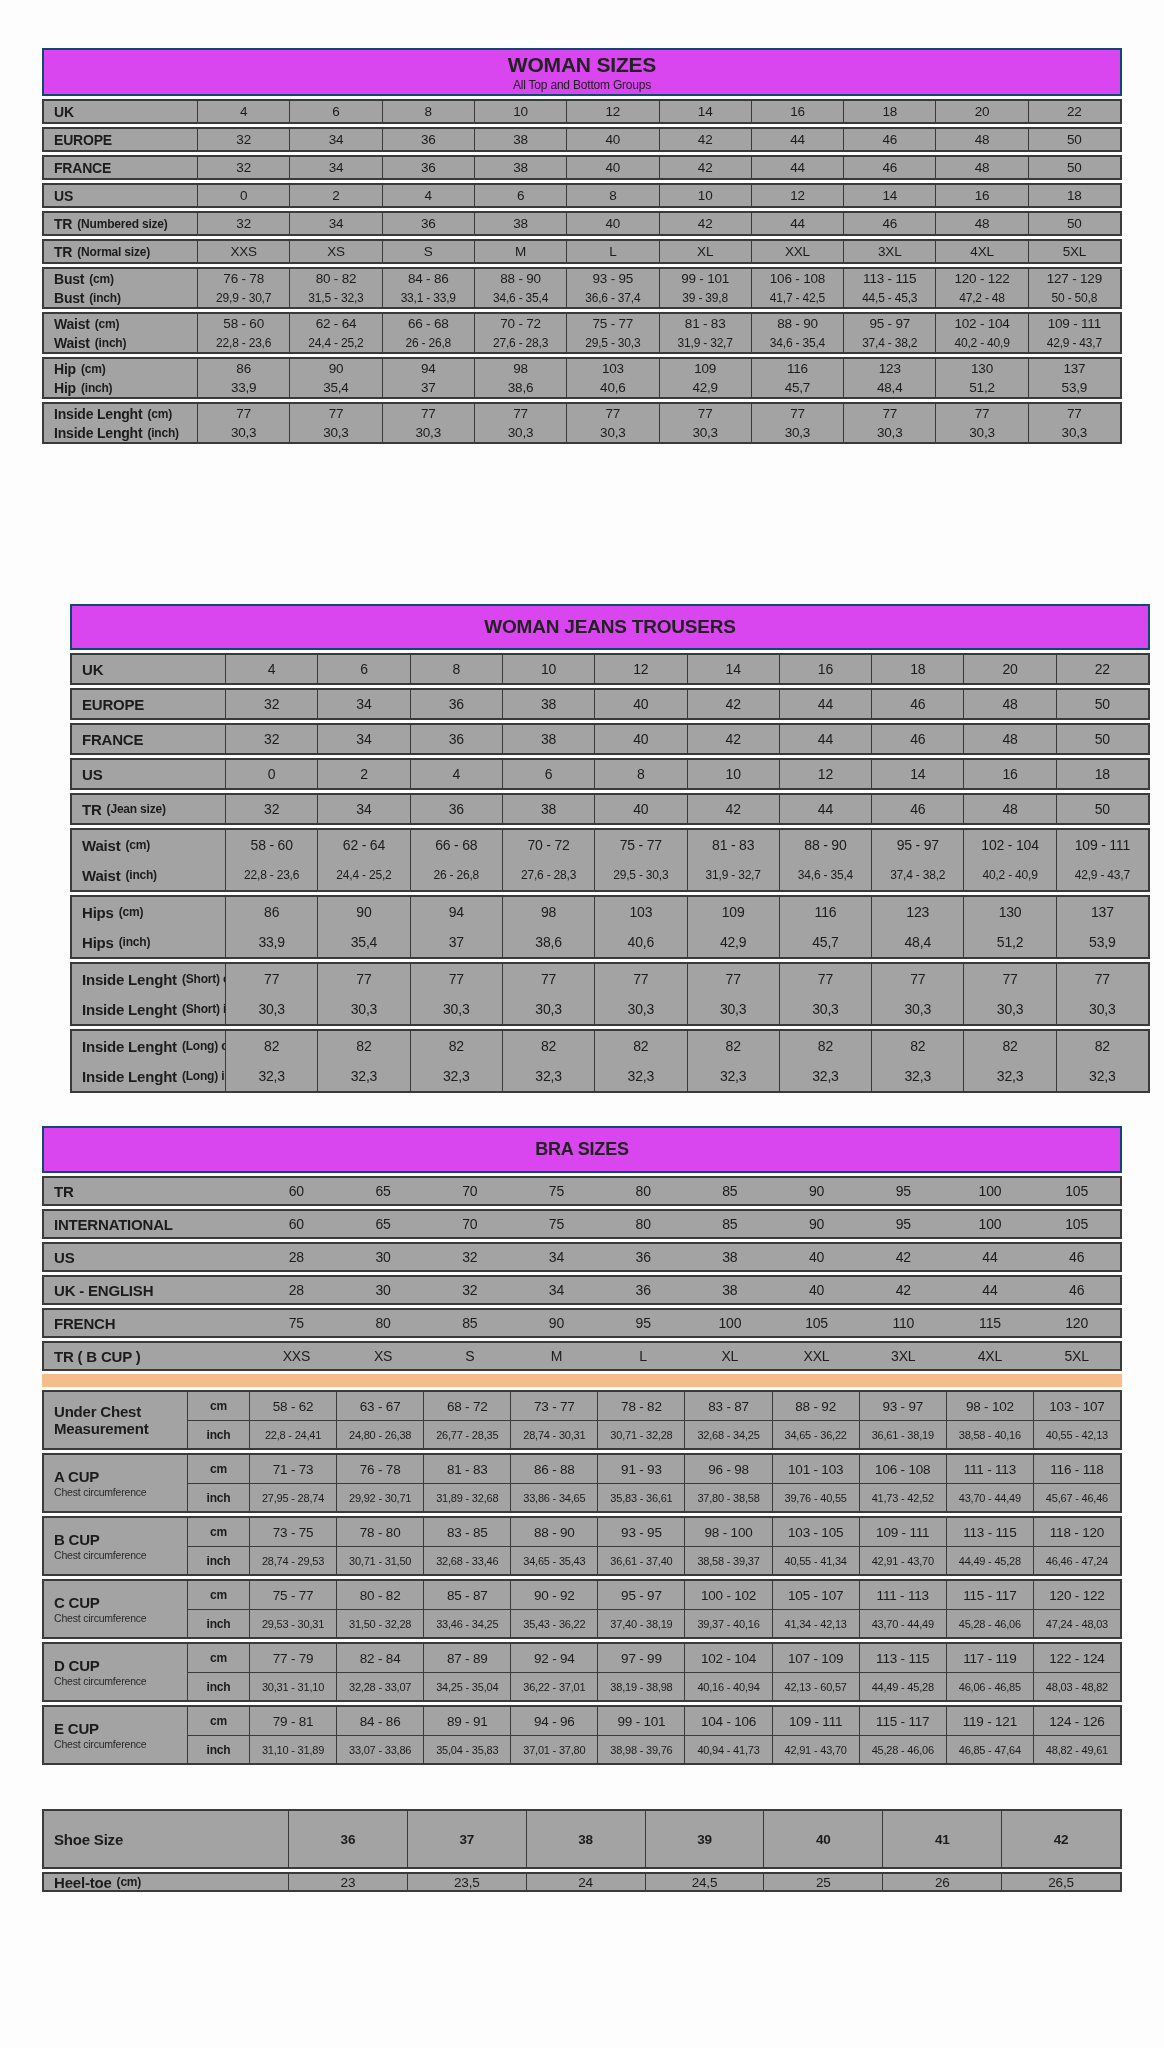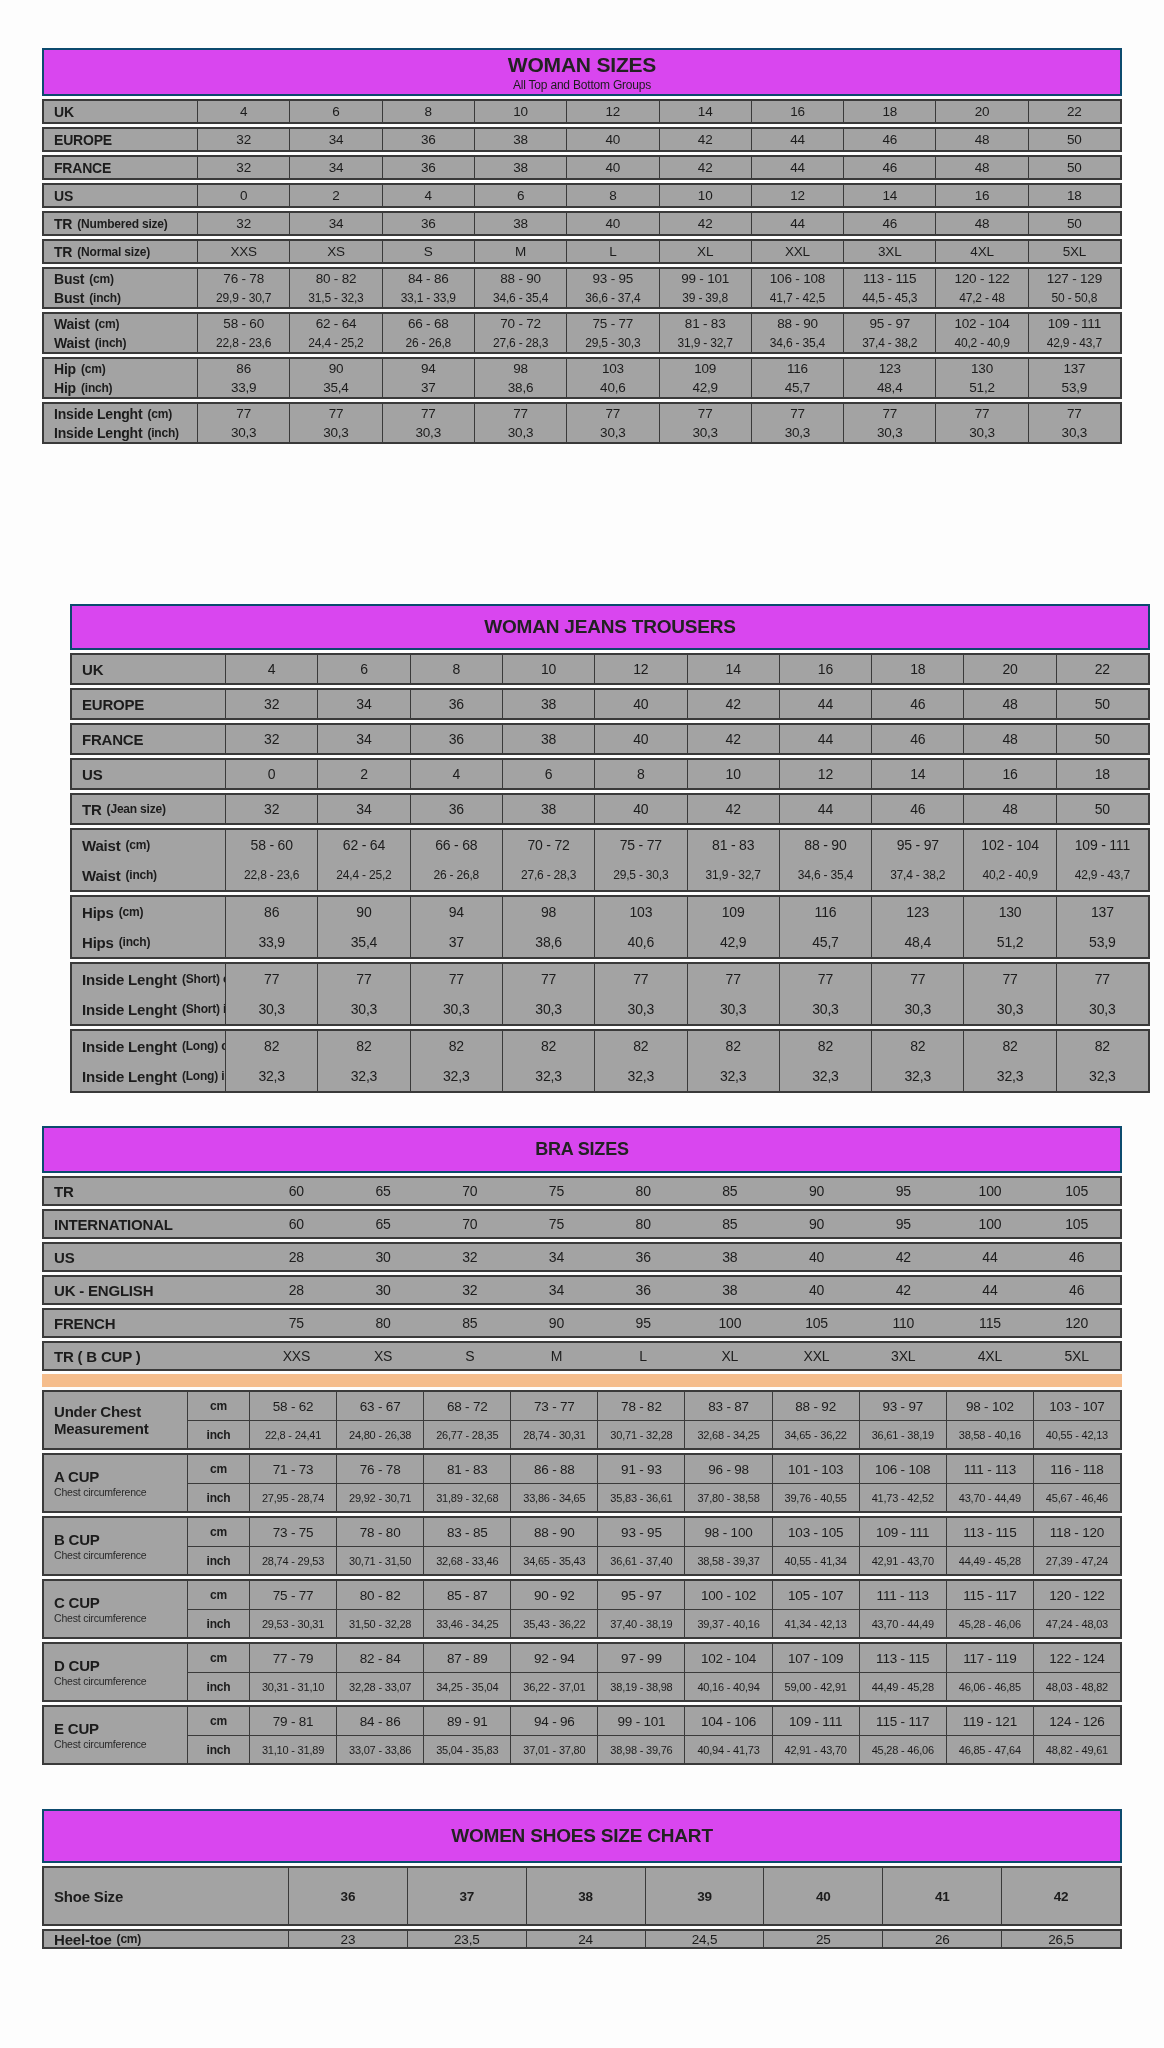--- a/index.html
+++ b/index.html
@@ -721,21 +721,21 @@
           <div class="unit top">inch</div>
           <div class="mcell sm top">28,74 - 29,53</div>
           <div class="mcell sm top">30,71 - 31,50</div>
           <div class="mcell sm top">32,68 - 33,46</div>
           <div class="mcell sm top">34,65 - 35,43</div>
           <div class="mcell sm top">36,61 - 37,40</div>
           <div class="mcell sm top">38,58 - 39,37</div>
           <div class="mcell sm top">40,55 - 41,34</div>
           <div class="mcell sm top">42,91 - 43,70</div>
           <div class="mcell sm top">44,49 - 45,28</div>
-          <div class="mcell sm top">27,39 - 47,24</div>
+          <div class="mcell sm top">46,46 - 47,24</div>
         </div>
         <div class="grp measure">
           <div class="mlab">
             <span class="mlbl">C CUP</span>
             <span class="mnote">Chest circumference</span>
           </div>
           <div class="unit">cm</div>
           <div class="mcell">75 - 77</div>
           <div class="mcell">80 - 82</div>
           <div class="mcell">85 - 87</div>
@@ -774,21 +774,21 @@
           <div class="mcell">113 - 115</div>
           <div class="mcell">117 - 119</div>
           <div class="mcell">122 - 124</div>
           <div class="unit top">inch</div>
           <div class="mcell sm top">30,31 - 31,10</div>
           <div class="mcell sm top">32,28 - 33,07</div>
           <div class="mcell sm top">34,25 - 35,04</div>
           <div class="mcell sm top">36,22 - 37,01</div>
           <div class="mcell sm top">38,19 - 38,98</div>
           <div class="mcell sm top">40,16 - 40,94</div>
-          <div class="mcell sm top">59,00 - 42,91</div>
+          <div class="mcell sm top">42,13 - 60,57</div>
           <div class="mcell sm top">44,49 - 45,28</div>
           <div class="mcell sm top">46,06 - 46,85</div>
           <div class="mcell sm top">48,03 - 48,82</div>
         </div>
         <div class="grp measure">
           <div class="mlab">
             <span class="mlbl">E CUP</span>
             <span class="mnote">Chest circumference</span>
           </div>
           <div class="unit">cm</div>
@@ -811,23 +811,20 @@
           <div class="mcell sm top">40,94 - 41,73</div>
           <div class="mcell sm top">42,91 - 43,70</div>
           <div class="mcell sm top">45,28 - 46,06</div>
           <div class="mcell sm top">46,85 - 47,64</div>
           <div class="mcell sm top">48,82 - 49,61</div>
         </div>
       </div>
   </section>
 
   <section class="tbl t4">
-    <header class="thead">
-      <div class="title">WOMEN SHOES SIZE CHART</div>
-    </header>
     <div class="tbody">
         <div class="grp shoe">
           <div class="row boldvals">
             <div class="lab">
               <span class="lbl">Shoe Size</span>
             </div>
             <div class="cell">36</div>
             <div class="cell">37</div>
             <div class="cell">38</div>
             <div class="cell">39</div>

